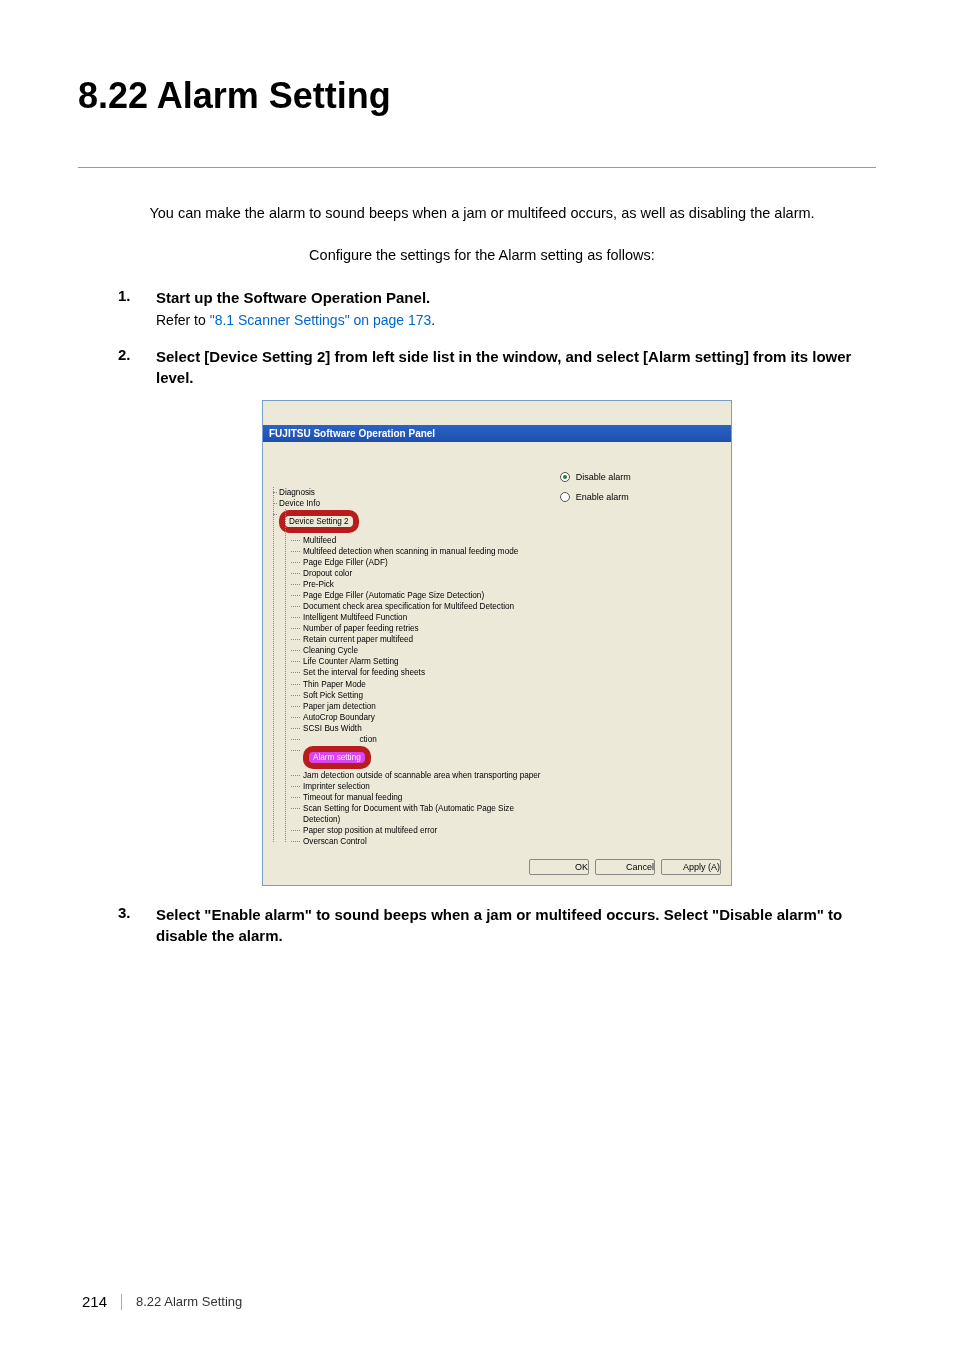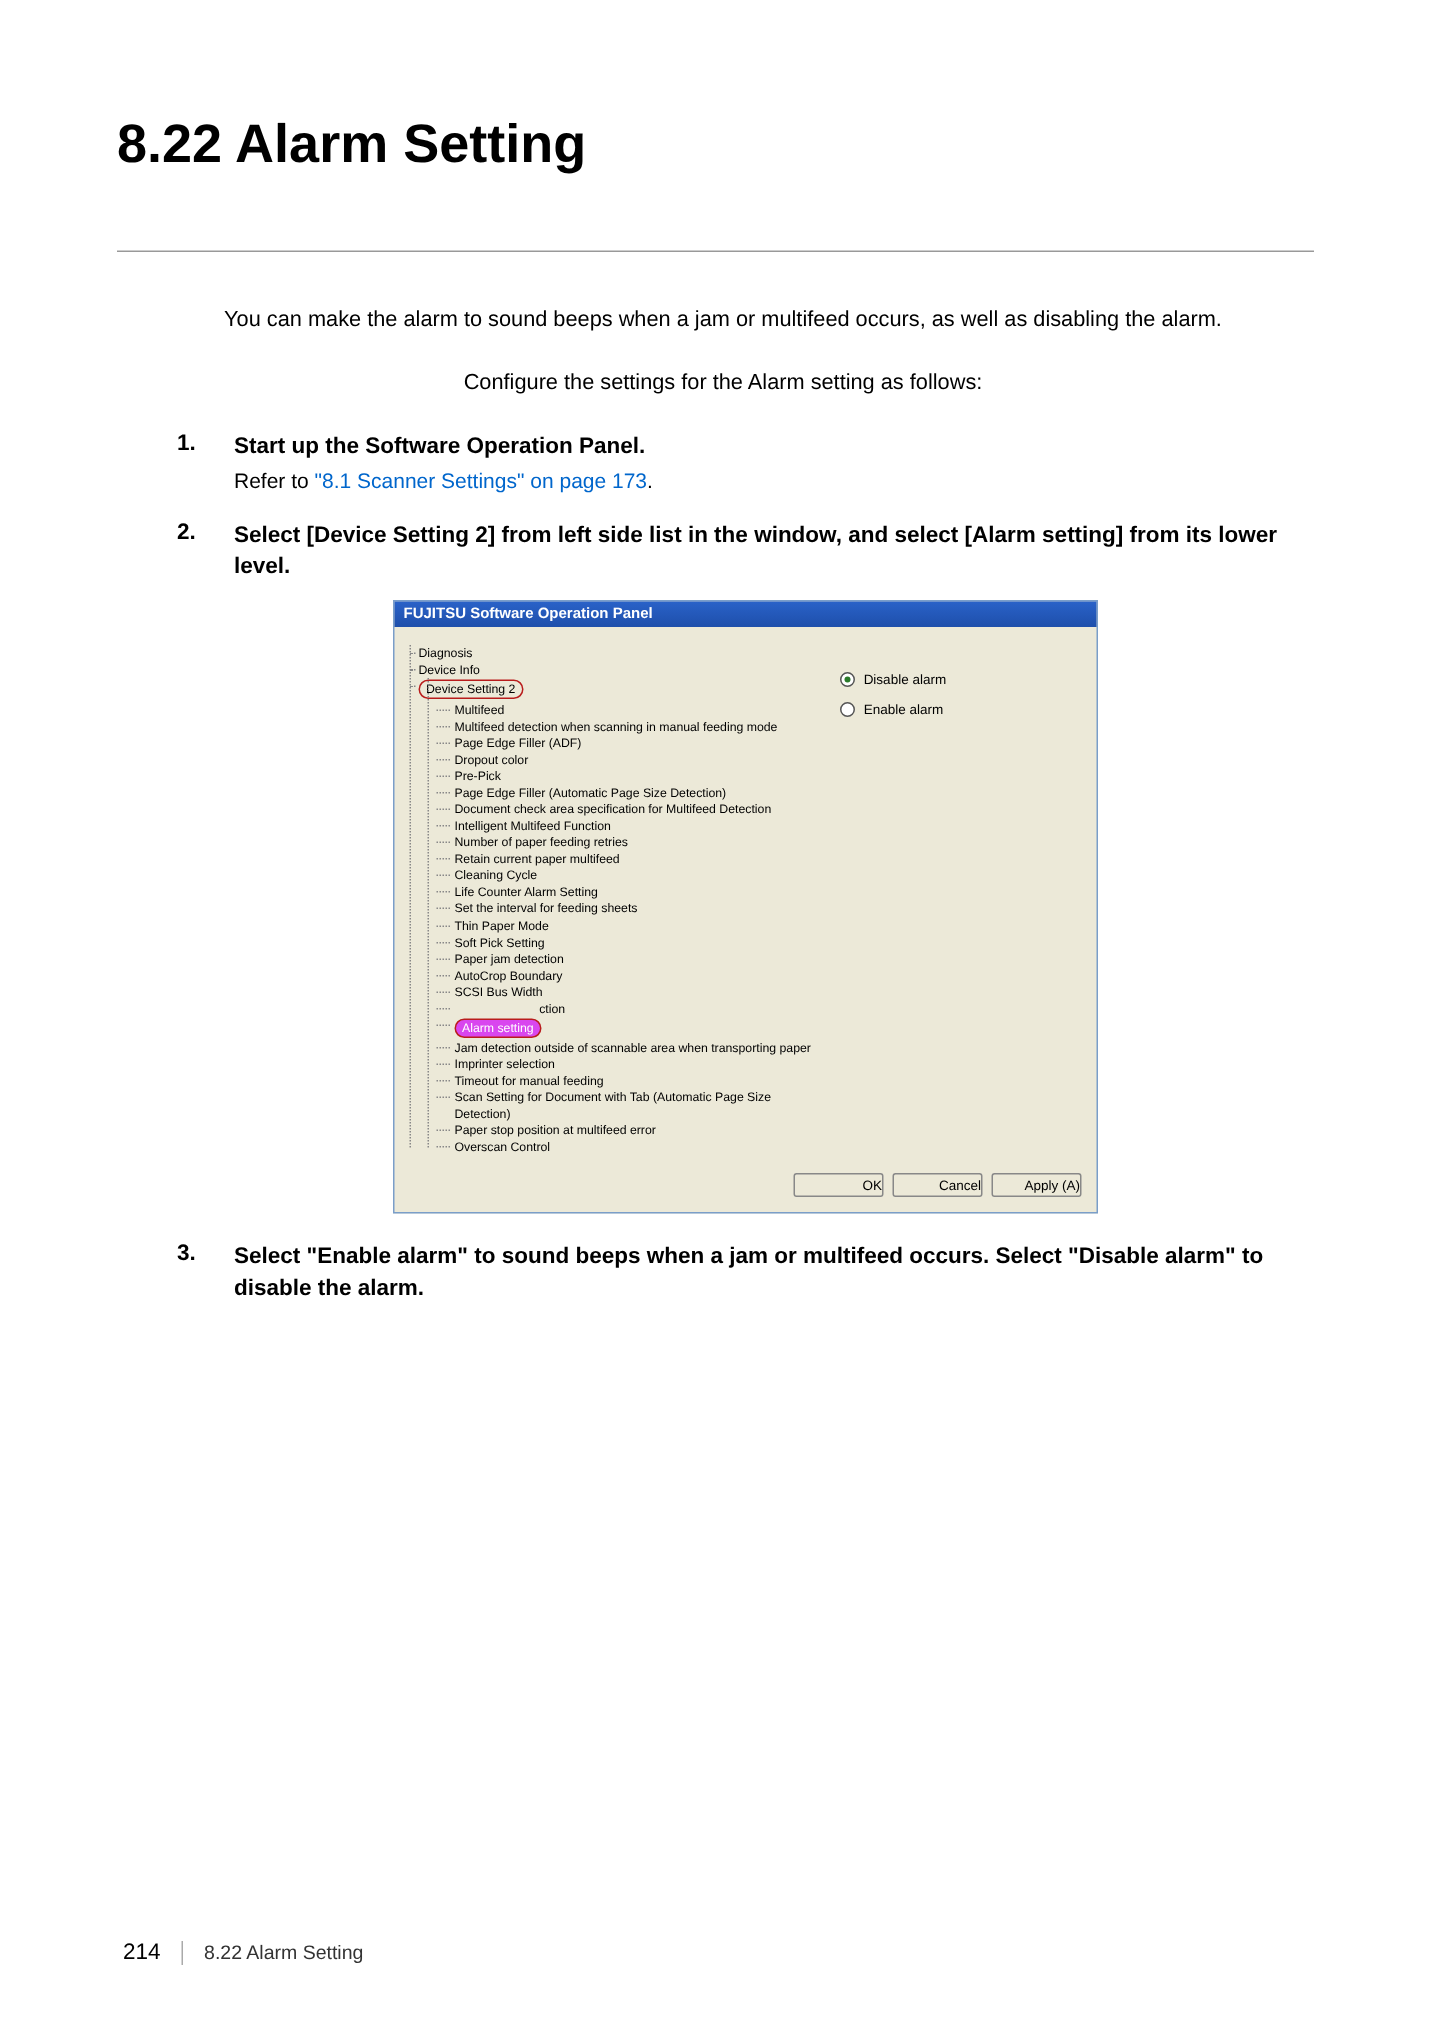--- a/index.html
+++ b/index.html
@@ -82,28 +82,30 @@
       font-family: Tahoma, Arial, sans-serif;
       font-size: 9px;
       color: #000;
     }
     .dialog-titlebar {
       background: linear-gradient(to bottom, #2a62c8, #1e4fab);
       color: #fff;
       font-weight: bold;
       font-size: 10px;
       padding: 3px 6px;
+      margin-top: 24px;
     }
     .dialog-body {
       display: flex;
       padding: 12px 10px 6px 10px;
     }
     .tree-panel {
       flex: 1.25;
       position: relative;
+      margin-top: 33px;
     }
     .radio-panel {
       flex: 0.75;
       padding-left: 18px;
       padding-top: 18px;
     }
     .tree-root {
       list-style: none;
       font-size: 8.2px;
       line-height: 1.35;
@@ -148,21 +150,21 @@
     }
     .sub-line {
       position: absolute;
       left: 12px;
       top: 0;
       bottom: 5px;
       border-left: 1px dotted #888;
     }
     .circled {
       display: inline-block;
-      border: 1px solid #b91c1c;
+      border: 6px solid #b91c1c;
       border-radius: 10px;
       padding: 0px 4px;
       margin: 1px 0;
     }
     .blue-fill {
       background: #d946ef;
       color: #fff;
     }
     .radio-row {
       display: flex;

